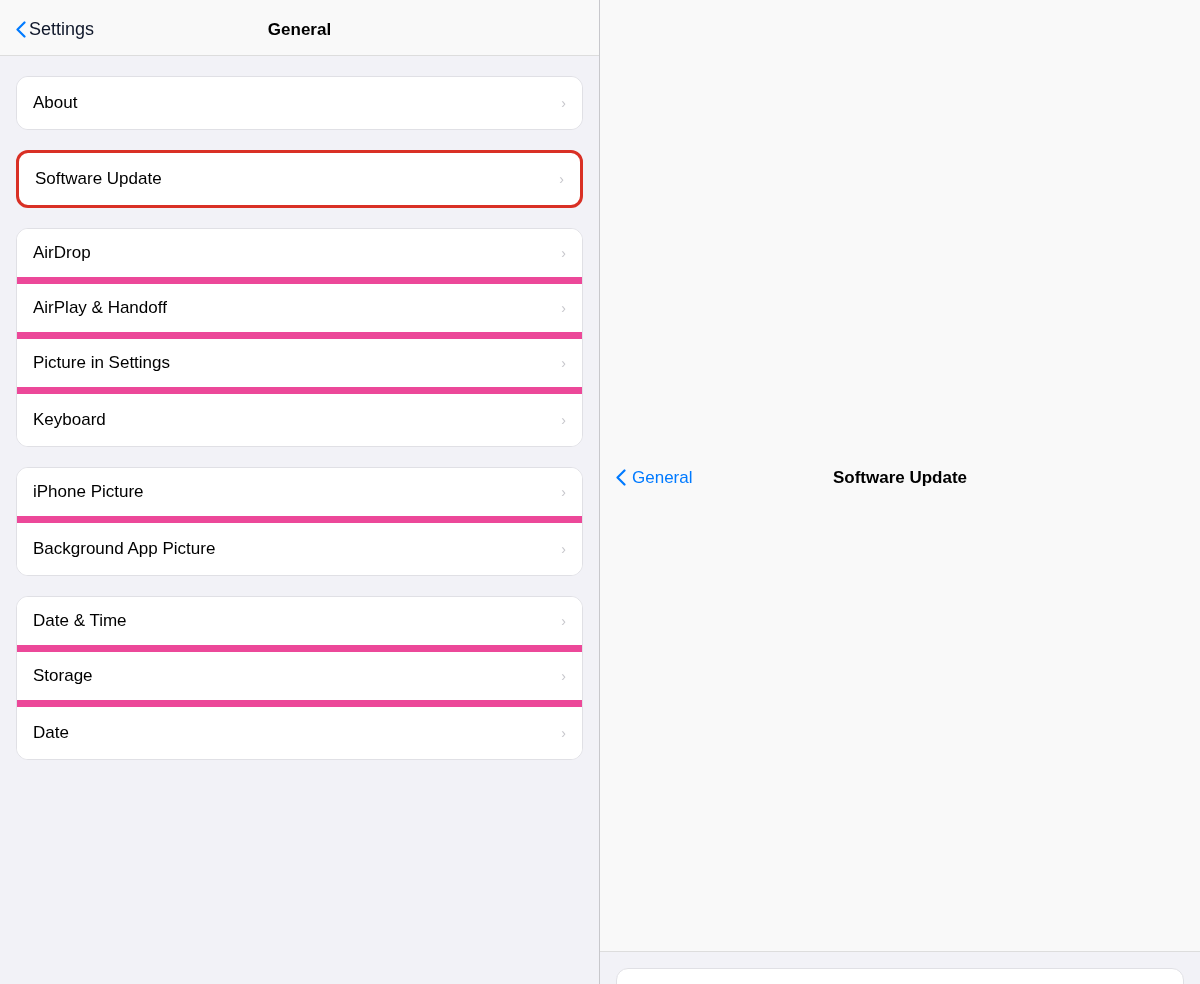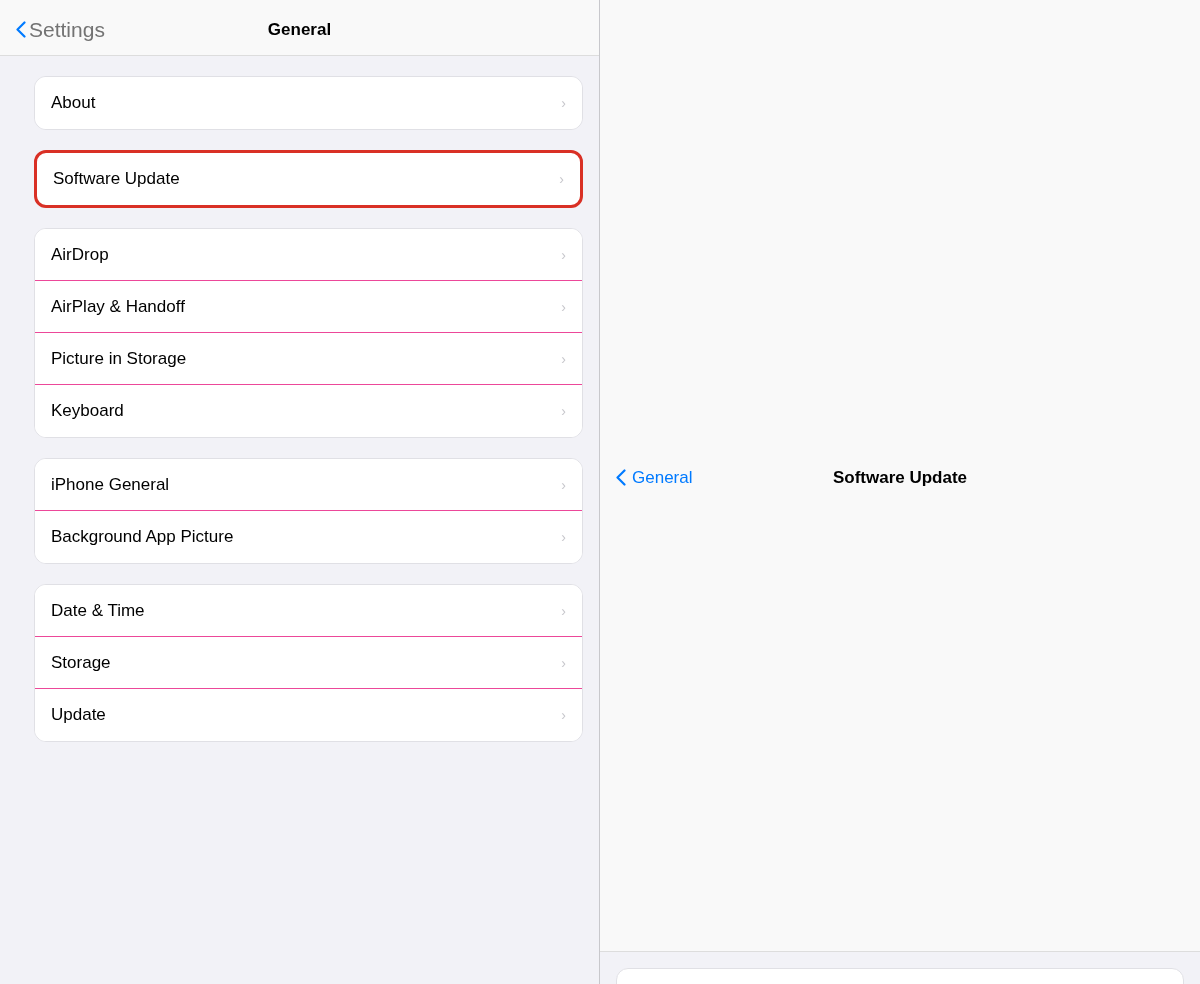--- a/index.html
+++ b/index.html
@@ -30,22 +30,22 @@
       justify-content: center;
       border-bottom: 1px solid #ddd;
       min-height: 56px;
     }
 
     .nav-back {
       position: absolute;
       left: 16px;
       display: flex;
       align-items: center;
-      color: #737373;
-      font-size: 21px;
+      color: #0f172a;
+      font-size: 18px;
       cursor: pointer;
     }
 
     .nav-back svg {
       margin-right: 3px;
     }
 
     .nav-title {
       font-size: 17px;
       font-weight: 700;
@@ -54,37 +54,36 @@
     }
 
     .left-panel .nav-header {
       position: relative;
     }
 
     .settings-content {
       padding: 20px 16px;
       overflow-y: auto;
       flex: 1;
-      margin-left: 18px;
     }
 
     .settings-group {
       background: #fff;
       border-radius: 12px;
       margin-bottom: 20px;
       overflow: hidden;
       border: 1px solid #e0e0e5;
     }
 
     .settings-row {
       display: flex;
       align-items: center;
       justify-content: space-between;
       padding: 14px 16px;
-      border-bottom: 1px solid #ec4899;
+      border-bottom: 7px solid #ec4899;
       cursor: pointer;
       background: #fff;
       min-height: 52px;
     }
 
     .settings-row:last-child {
       border-bottom: none;
     }
 
     .settings-row-label {
@@ -164,51 +163,51 @@
     <div class="settings-group">
       <div class="settings-row">
         <span class="settings-row-label">AirDrop</span>
         <span class="settings-row-chevron">›</span>
       </div>
       <div class="settings-row">
         <span class="settings-row-label">AirPlay &amp; Handoff</span>
         <span class="settings-row-chevron">›</span>
       </div>
       <div class="settings-row">
-        <span class="settings-row-label">Picture in Storage</span>
+        <span class="settings-row-label">Picture in Settings</span>
         <span class="settings-row-chevron">›</span>
       </div>
       <div class="settings-row">
         <span class="settings-row-label">Keyboard</span>
         <span class="settings-row-chevron">›</span>
       </div>
     </div>
 
     <div class="settings-group">
       <div class="settings-row">
-        <span class="settings-row-label">iPhone General</span>
+        <span class="settings-row-label">iPhone Picture</span>
         <span class="settings-row-chevron">›</span>
       </div>
       <div class="settings-row">
         <span class="settings-row-label">Background App Picture</span>
         <span class="settings-row-chevron">›</span>
       </div>
     </div>
 
     <div class="settings-group">
       <div class="settings-row">
         <span class="settings-row-label">Date &amp; Time</span>
         <span class="settings-row-chevron">›</span>
       </div>
       <div class="settings-row">
         <span class="settings-row-label">Storage</span>
         <span class="settings-row-chevron">›</span>
       </div>
       <div class="settings-row">
-        <span class="settings-row-label">Update</span>
+        <span class="settings-row-label">Date</span>
         <span class="settings-row-chevron">›</span>
       </div>
     </div>
 
   </div>
 </div>
 
 <div class="right-panel">
   <div class="right-panel nav-header" style="position:relative; background:#f9f9f9; padding:16px 20px 12px 20px; display:flex; align-items:center; justify-content:center; border-bottom:1px solid #ddd; min-height:56px;">
     <div class="nav-back" style="position:absolute; left:16px; display:flex; align-items:center; color:#007aff; font-size:17px; cursor:pointer;">

